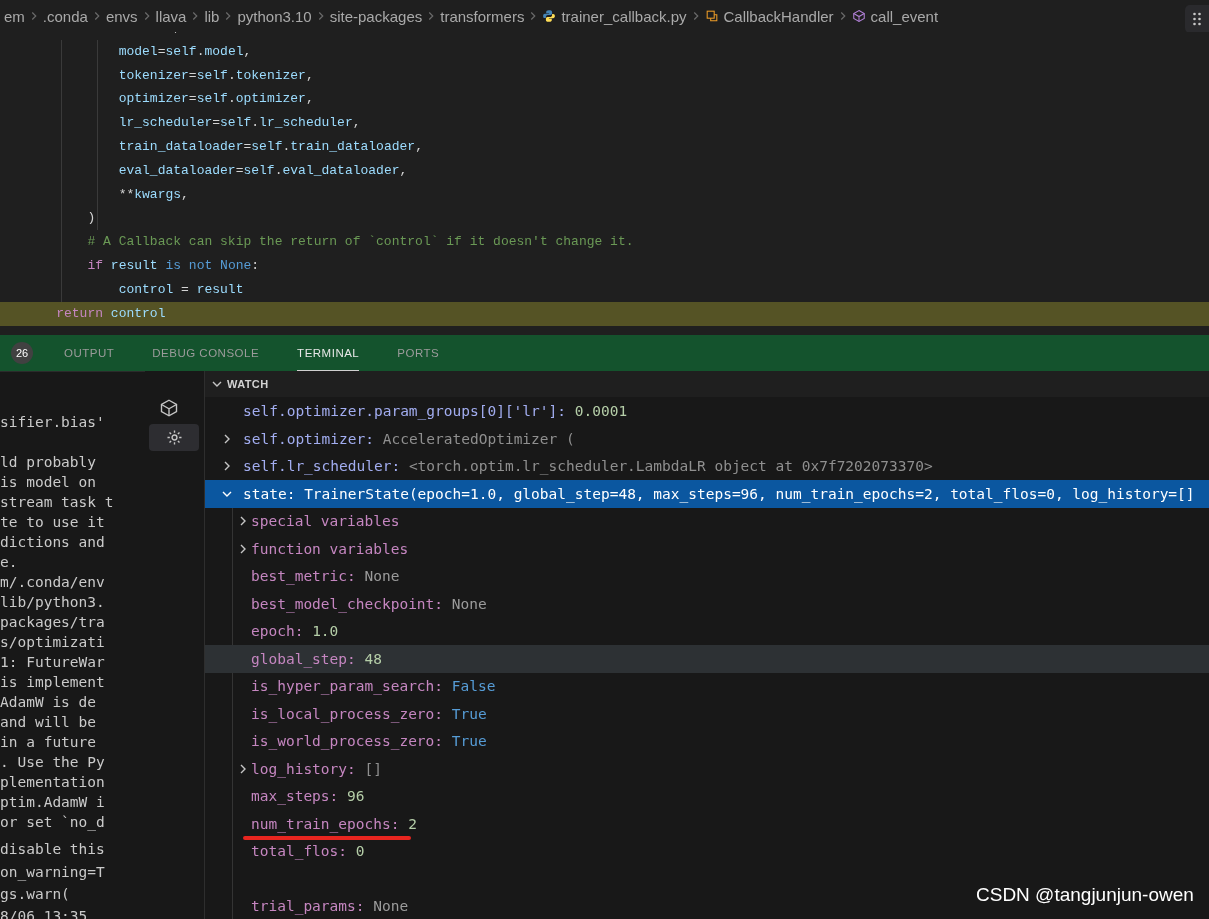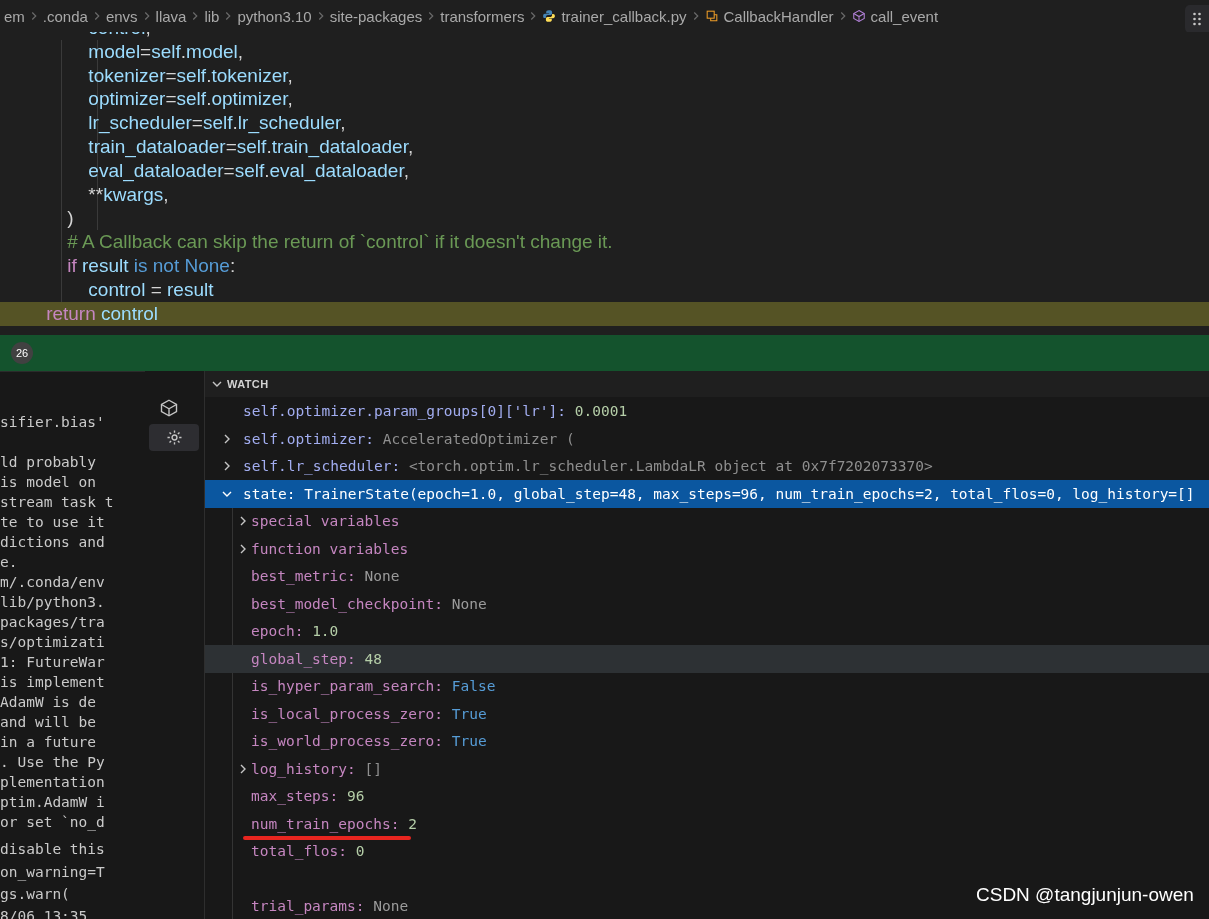--- a/index.html
+++ b/index.html
@@ -11,21 +11,21 @@
                display:flex;align-items:center;padding-left:4px;color:#a9a9a9;font-size:15px;white-space:nowrap;overflow:hidden;}
   .bc-item{display:inline-flex;align-items:center;gap:5px;cursor:pointer;}
   .bc-sep{display:inline-flex;margin:0 2px;color:#6a6a6a;}
   .bc-ic{display:inline-flex;width:14px;height:14px;}
 
   .dots-btn{position:absolute;top:5px;right:0;width:24px;height:28px;background:#2a2a2d;
             border-radius:5px 0 0 5px;display:flex;align-items:center;justify-content:center;cursor:pointer;}
 
   
   .editor{position:absolute;top:32px;left:0;right:0;height:303px;background:#1f1f1f;overflow:hidden;
-          font-family:Liberation Sans, sans-serif;font-size:19px;}
+          font-family:Liberation Mono, monospace;font-size:13px;}
   .code-line{position:absolute;left:0;right:0;height:24px;line-height:24px;padding-left:25px;white-space:pre;}
   .code-line.hl{background:#555325;}
   .guide{position:absolute;width:1px;background:#3a3a3a;}
   .tk-var{color:#9cdcfe}.tk-op{color:#d4d4d4}.tk-kw{color:#c586c0}
   .tk-kw2{color:#569cd6}.tk-comment{color:#6a9955}
 
   
   .panel-tabs{position:absolute;top:335px;left:0;right:0;height:36px;background:#14532d;
               border-bottom:1px solid #2b2b2b;}
   .badge{position:absolute;left:11px;top:7px;width:22px;height:22px;border-radius:50%;background:#414141;
@@ -212,20 +212,26 @@
         <div class="code-line" style="top: 174px;"><span class="tk-op">        </span><span class="tk-op">)</span></div>
         <div class="code-line" style="top: 198px;"><span class="tk-op">        </span><span class="tk-comment"># A Callback can skip the return of `control` if it doesn't change it.</span></div>
         <div class="code-line" style="top: 222px;"><span class="tk-op">        </span><span class="tk-kw">if</span><span class="tk-op"> </span><span class="tk-var">result</span><span class="tk-op"> </span><span class="tk-kw2">is not</span><span class="tk-op"> </span><span class="tk-kw2">None</span><span class="tk-op">:</span></div>
         <div class="code-line" style="top: 246px;"><span class="tk-op">            </span><span class="tk-var">control</span><span class="tk-op"> = </span><span class="tk-var">result</span></div>
         <div class="code-line hl" style="top: 270px;"><span class="tk-op">    </span><span class="tk-kw">return</span><span class="tk-op"> </span><span class="tk-var">control</span></div>
       </div>
   </div>
 
   <div class="panel-tabs">
     <div class="badge">26</div>
+    <div class="ptabs">
+        <span class="ptab">OUTPUT</span>
+        <span class="ptab">DEBUG CONSOLE</span>
+        <span class="ptab active">TERMINAL</span>
+        <span class="ptab">PORTS</span>
+      </div>
   </div>
 
   <div class="term">
       <div class="term-line" style="top: 41px;">sifier.bias'</div>
       <div class="term-line" style="top: 81px;">ld probably</div>
       <div class="term-line" style="top: 101px;">is model on</div>
       <div class="term-line" style="top: 121px;">stream task t</div>
       <div class="term-line" style="top: 141px;">te to use it</div>
       <div class="term-line" style="top: 161px;">dictions and</div>
       <div class="term-line" style="top: 181px;">e.</div>

